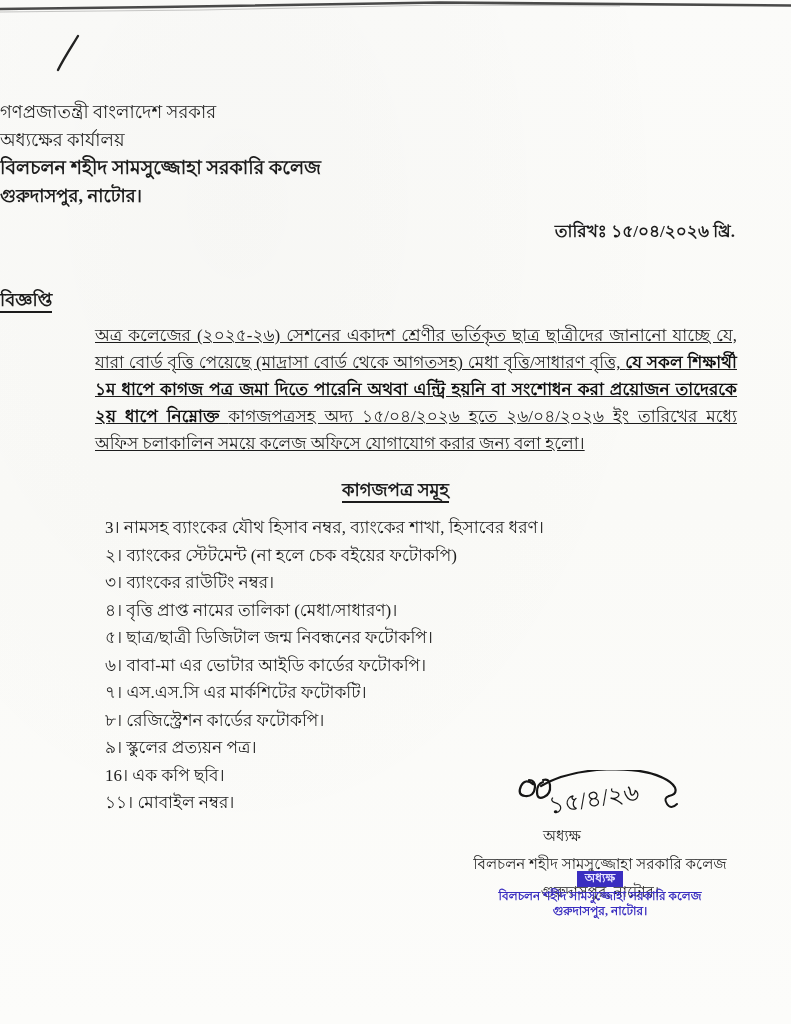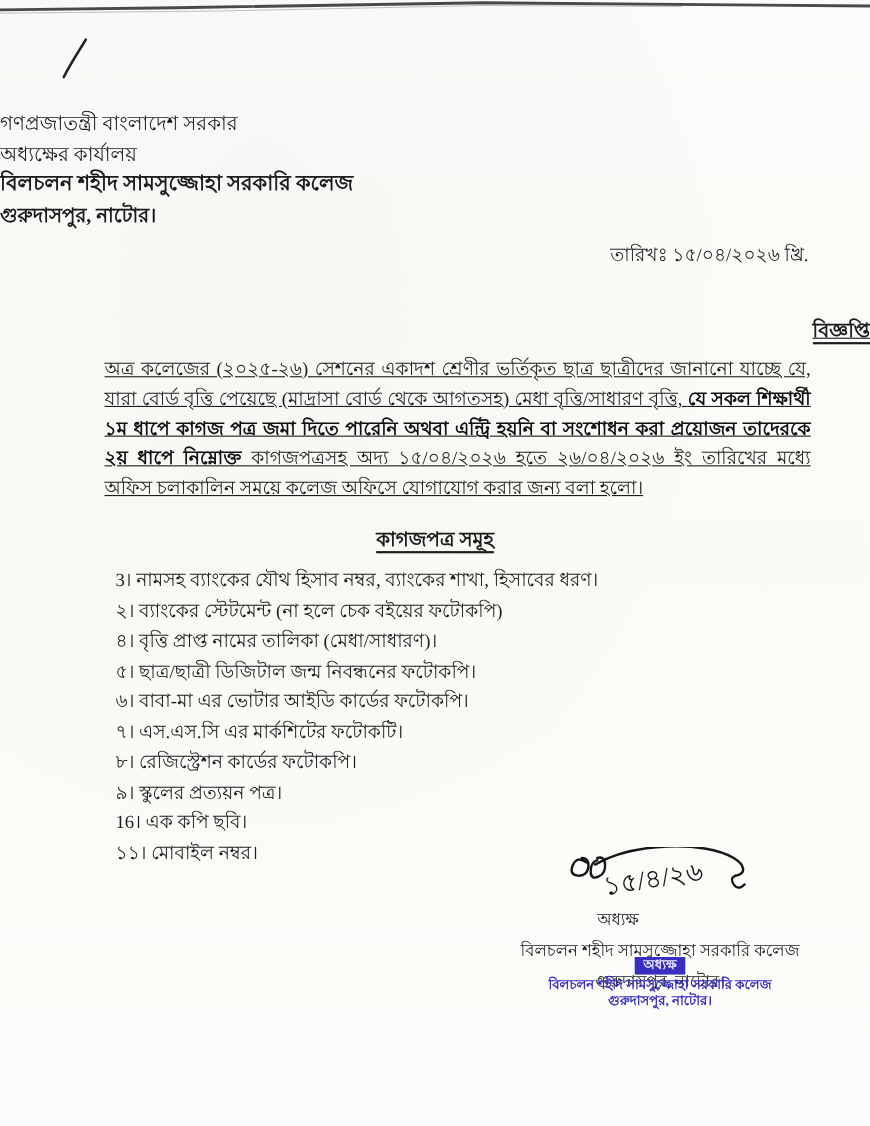--- a/index.html
+++ b/index.html
@@ -33,31 +33,30 @@
     line-height: 28px;
     font-size: 18px;
   }
   .header-block .h-line3 { font-weight: bold; font-size: 19px; }
   .header-block .h-line4 { font-weight: bold; }
   .date-line {
     position: absolute;
     top: 218px;
     right: 56px;
     font-size: 17px;
-    font-weight: normal;
+    font-weight: bold;
   }
   .notice-title {
     position: absolute;
     top: 286px;
     left: 0;
     width: 100%;
-    text-align: right;
+    text-align: left;
     font-size: 18px;
     font-weight: bold;
-    text-decoration: underline;
   }
   .notice-title span {
     border-bottom: 2px solid #1c1c1c;
     padding-bottom: 1px;
   }
   .body-para {
     position: absolute;
     top: 322px;
     left: 95px;
     width: 642px;
@@ -159,20 +158,21 @@
     <span>অত্র কলেজের (২০২৫-২৬) সেশনের একাদশ শ্রেণীর ভর্তিকৃত ছাত্র ছাত্রীদের জানানো যাচ্ছে যে, যারা বোর্ড বৃত্তি পেয়েছে (মাদ্রাসা বোর্ড থেকে আগতসহ) মেধা বৃত্তি/সাধারণ বৃত্তি, </span><span class="bold-seg">যে সকল শিক্ষার্থী ১ম ধাপে কাগজ পত্র জমা দিতে পারেনি অথবা এন্ট্রি হয়নি বা সংশোধন করা প্রয়োজন তাদেরকে ২য় ধাপে নিম্নোক্ত </span><span>কাগজপত্রসহ অদ্য ১৫/০৪/২০২৬ হতে ২৬/০৪/২০২৬ ইং তারিখের মধ্যে অফিস চলাকালিন সময়ে কলেজ অফিসে যোগাযোগ করার জন্য বলা হলো।</span>
   </div>
 
   <div class="list-title">
     <span>কাগজপত্র সমূহ</span>
   </div>
 
   <ul class="doc-list">
     <li>3। নামসহ ব্যাংকের যৌথ হিসাব নম্বর, ব্যাংকের শাখা, হিসাবের ধরণ।</li>
     <li>২। ব্যাংকের স্টেটমেন্ট (না হলে চেক বইয়ের ফটোকপি)</li>
+    <li>৩। ব্যাংকের রাউটিং নম্বর।</li>
     <li>৪। বৃত্তি প্রাপ্ত নামের তালিকা (মেধা/সাধারণ)।</li>
     <li>৫। ছাত্র/ছাত্রী ডিজিটাল জন্ম নিবন্ধনের ফটোকপি।</li>
     <li>৬। বাবা-মা এর ভোটার আইডি কার্ডের ফটোকপি।</li>
     <li>৭। এস.এস.সি এর মার্কশিটের ফটোকটি।</li>
     <li>৮। রেজিস্ট্রেশন কার্ডের ফটোকপি।</li>
     <li>৯। স্কুলের প্রত্যয়ন পত্র।</li>
     <li>16। এক কপি ছবি।</li>
     <li>১১। মোবাইল নম্বর।</li>
   </ul>
 

